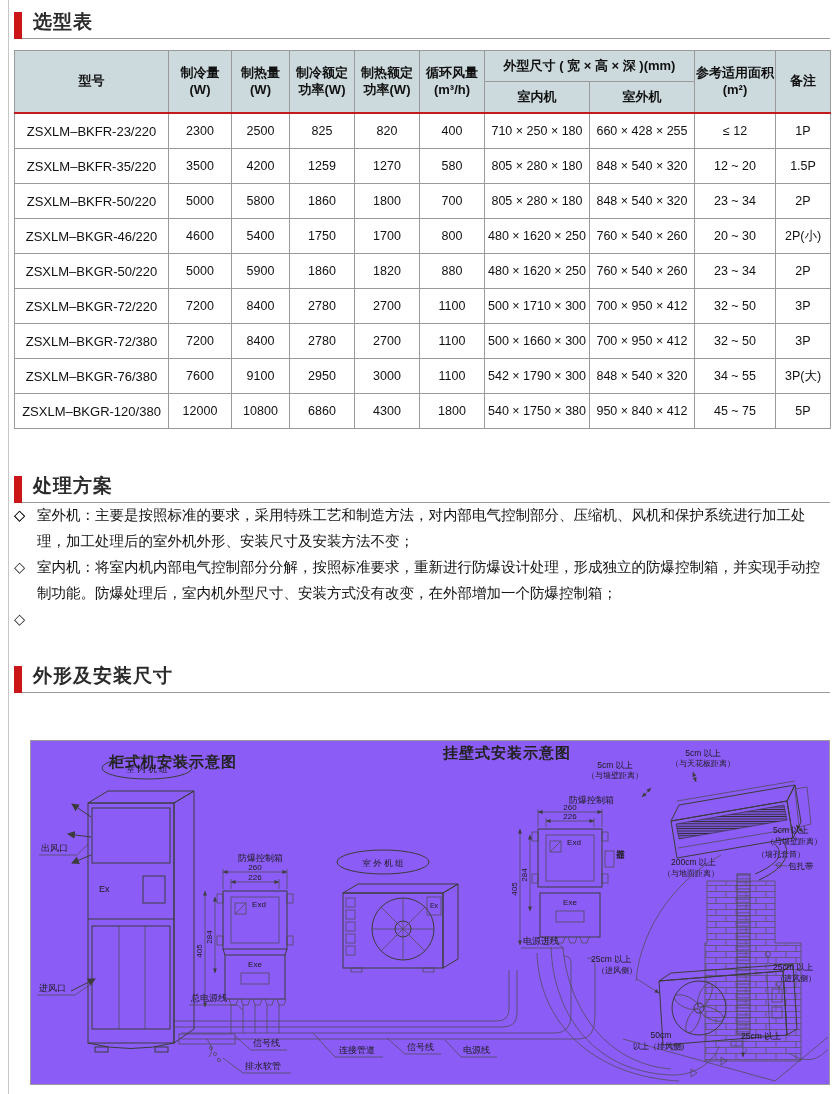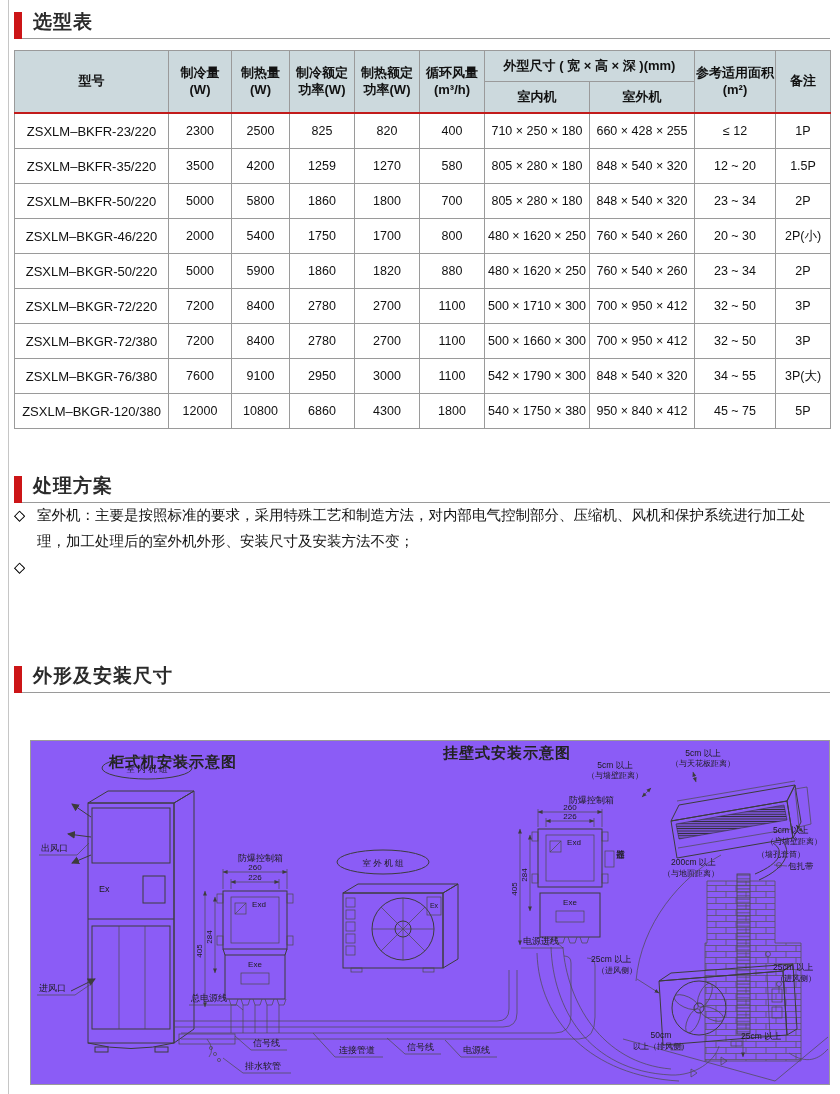--- a/index.html
+++ b/index.html
@@ -122,21 +122,21 @@
         <td>1860</td>
         <td>1800</td>
         <td>700</td>
         <td>805 × 280 × 180</td>
         <td>848 × 540 × 320</td>
         <td>23 ~ 34</td>
         <td>2P</td>
       </tr>
       <tr>
         <td>ZSXLM–BKGR-46/220</td>
-        <td>2000</td>
+        <td>4600</td>
         <td>5400</td>
         <td>1750</td>
         <td>1700</td>
         <td>800</td>
         <td>480 × 1620 × 250</td>
         <td>760 × 540 × 260</td>
         <td>20 ~ 30</td>
         <td>2P(小)</td>
       </tr>
       <tr>
@@ -210,20 +210,21 @@
 <div class="treat">
   <div class="titem">
     <span class="dmk">◇</span>
   </div>
   <div class="titem">
     <span class="dmk">◇</span>
     <span>室外机：主要是按照标准的要求，采用特殊工艺和制造方法，对内部电气控制部分、压缩机、风机和保护系统进行加工处理，加工处理后的室外机外形、安装尺寸及安装方法不变；</span>
   </div>
   <div class="titem">
     <span class="dmk">◇</span>
+    <span>室内机：将室内机内部电气控制部分分解，按照标准要求，重新进行防爆设计处理，形成独立的防爆控制箱，并实现手动控制功能。防爆处理后，室内机外型尺寸、安装方式没有改变，在外部增加一个防爆控制箱；</span>
   </div>
   <div class="titem">
     <span class="dmk">◇</span>
   </div>
 </div>
 
 <div class="sec" id="sec3">
   <div class="bar"></div>
   <div class="t">外形及安装尺寸</div>
 </div>

